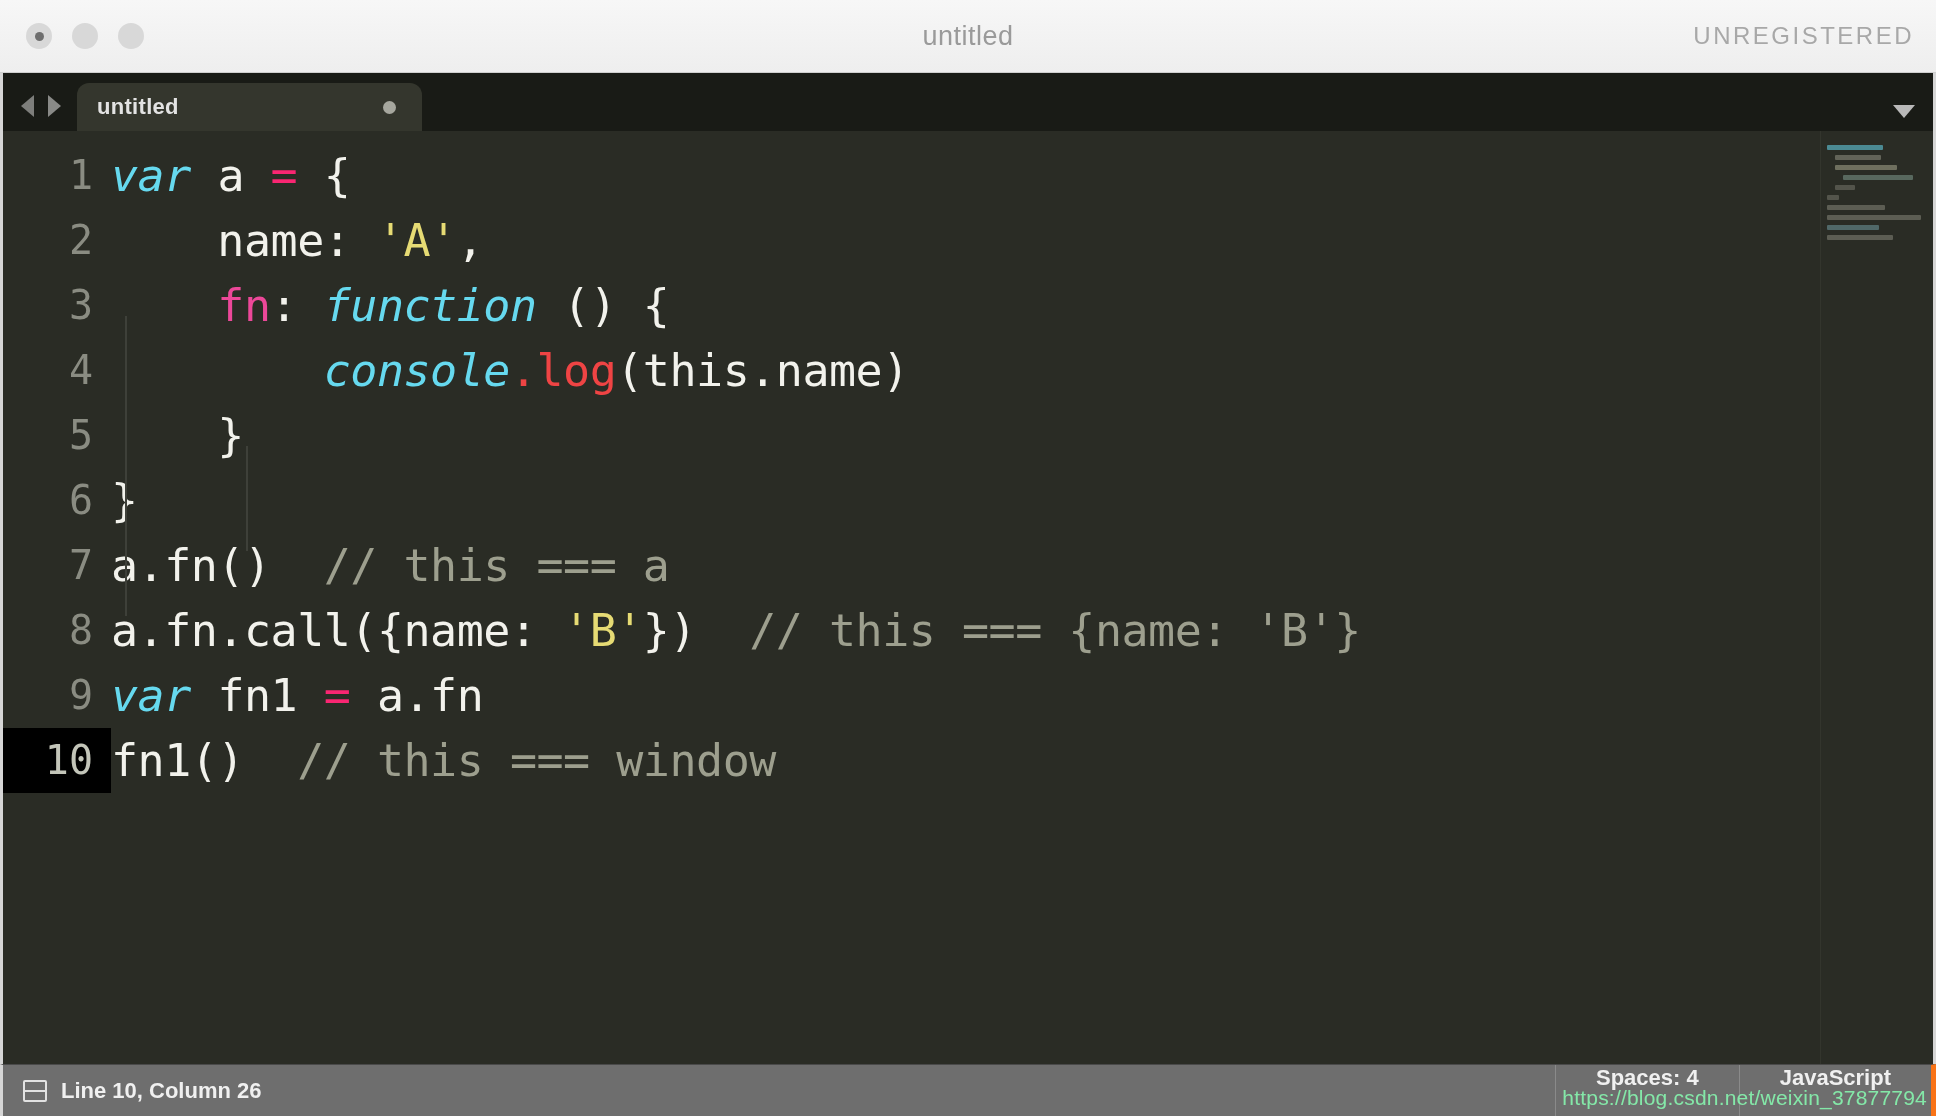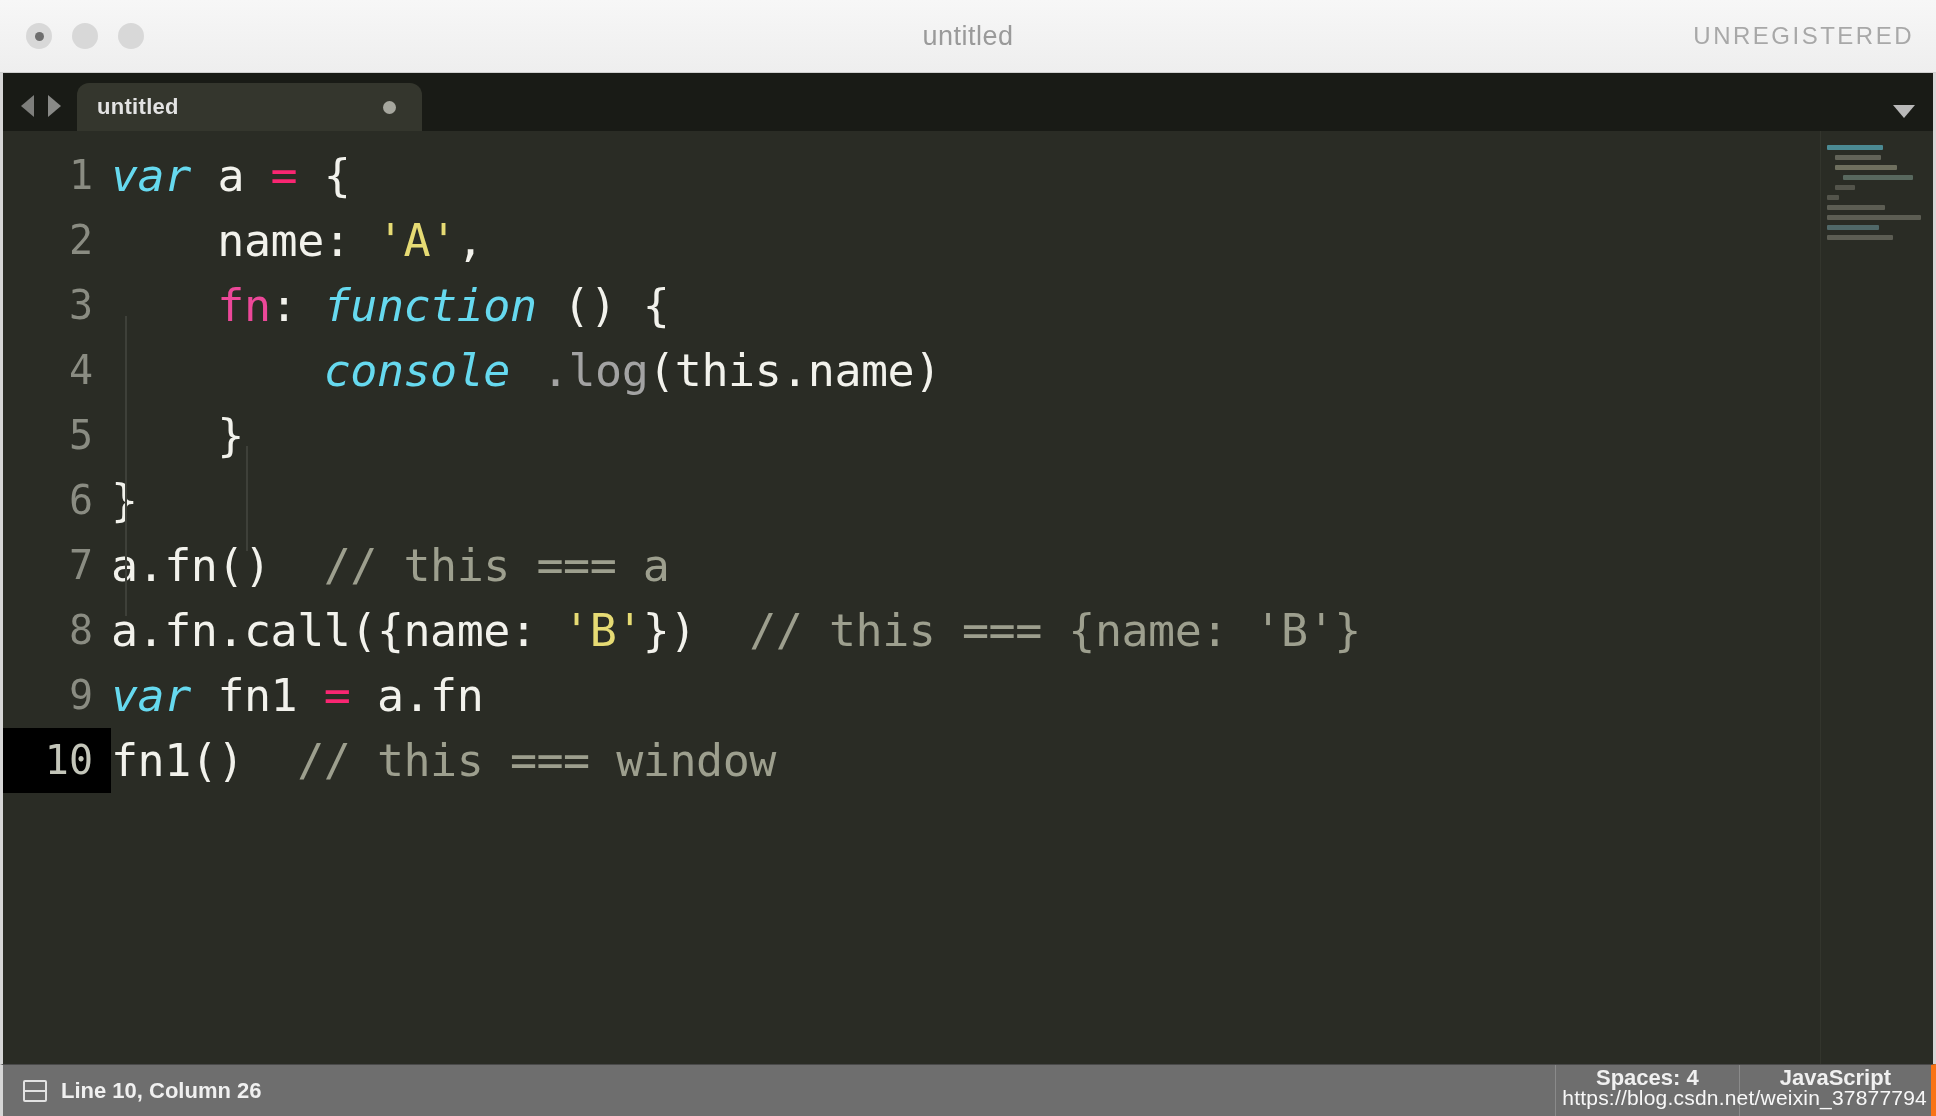--- a/index.html
+++ b/index.html
@@ -192,21 +192,21 @@
     line-height: 65px;
     letter-spacing: -0.5px;
   }
 
   
   .tok-kw      { color: #66d9ef; font-style: italic; }
   .tok-fnname  { color: #ec4899; }
   .tok-op      { color: #f92672; }
   .tok-str     { color: #e6db74; }
   .tok-builtin { color: #66d9ef; font-style: italic; }
-  .tok-method  { color: #a3a3a3; font-style: normal; margin-left: 32px; }
+  .tok-method  { color: #ef4444; font-style: normal; }
   .tok-comment { color: #9d9f8e; }
   .tok-plain   { color: #f2f2ec; }
 
   
   .indent-guides {
     position: absolute;
     left: 0; top: 0;
     width: 100%;
     height: 100%;
     pointer-events: none;
@@ -283,21 +283,21 @@
     padding: 0 26px;
     border-left: 1px solid #8a8a8a;
   }
   .sb-cell.wide { padding: 0 40px; }
 
   .watermark {
     position: absolute;
     right: 4px;
     bottom: 6px;
     font-size: 21px;
-    color: #ffffff;
+    color: #86efac;
     font-weight: normal;
     font-family: "Liberation Sans", sans-serif;
     letter-spacing: 0.2px;
     opacity: 0.95;
     pointer-events: none;
   }
 </style>
 </head>
 <body>
 

